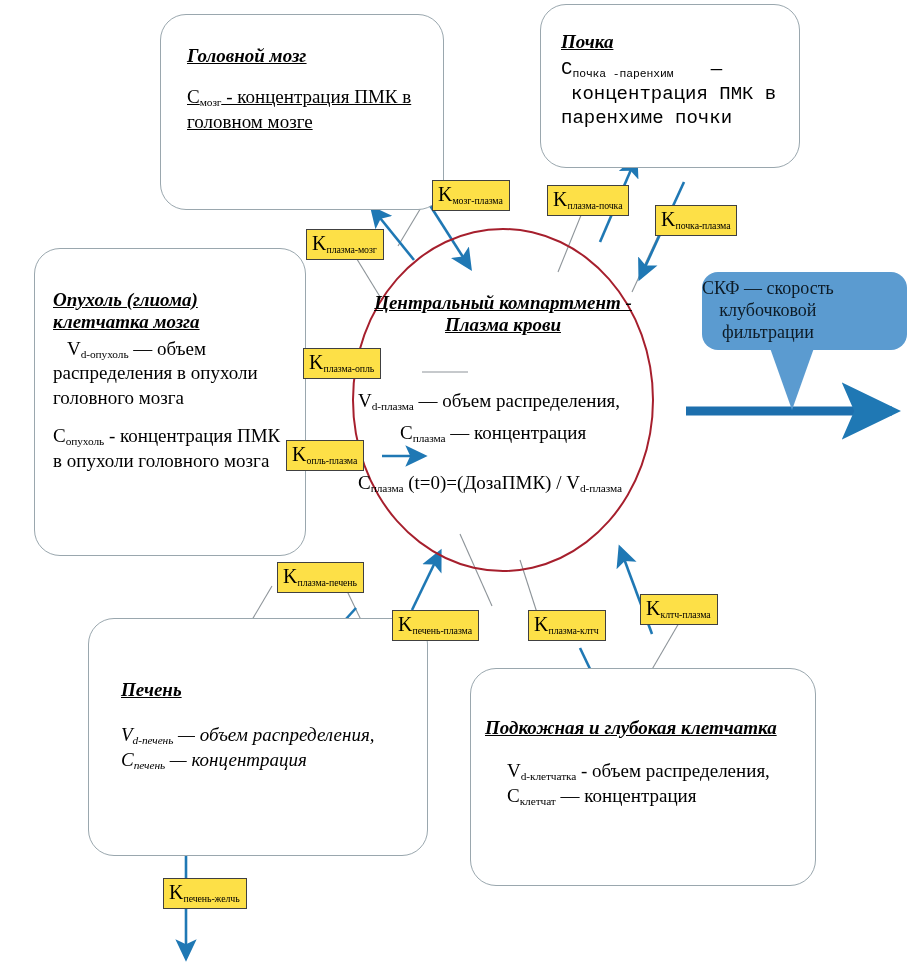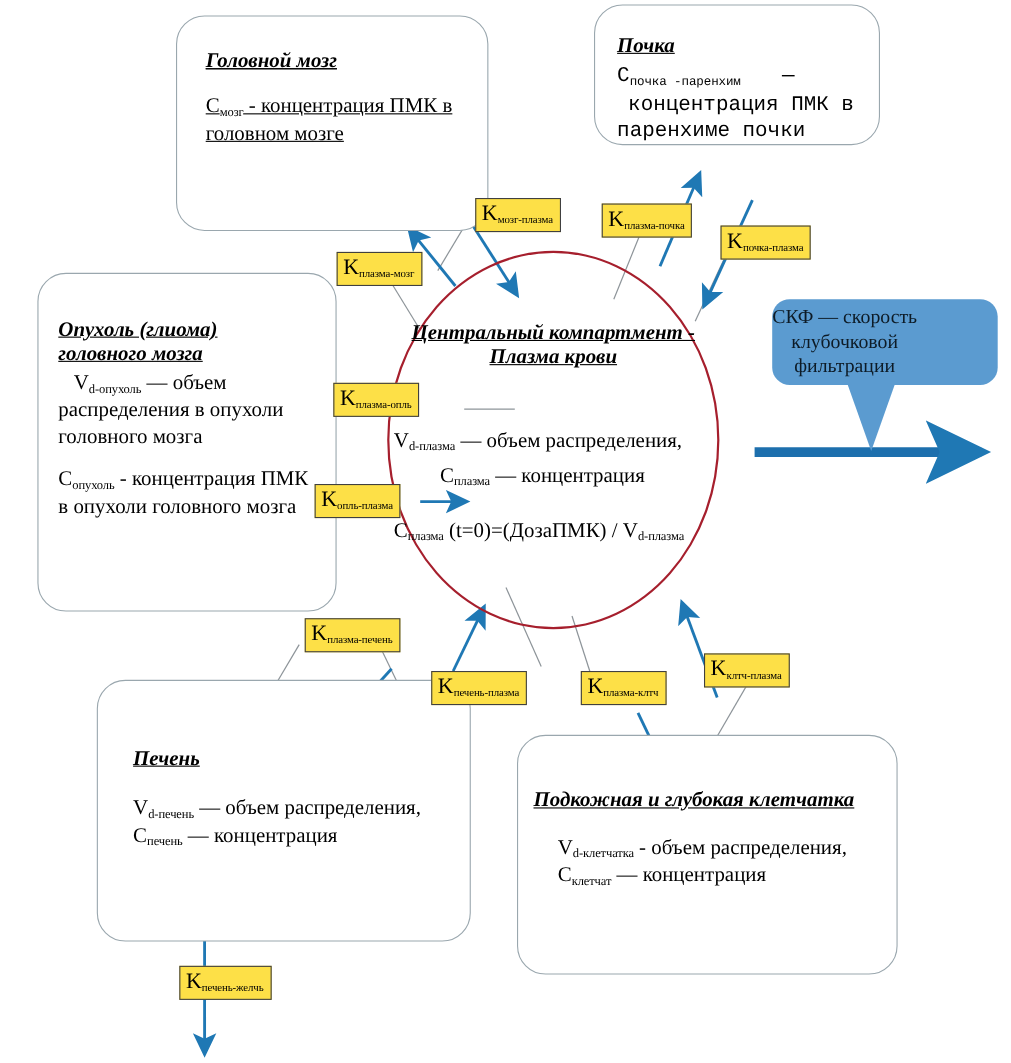--- a/index.html
+++ b/index.html
@@ -178,43 +178,43 @@
     <span>C</span><sub>плазма</sub><span> (t=0)=(ДозаПМК) / V</span><sub>d-плазма</sub>
   </div>
 
   <div class="organ" style="left:160px;top:14px;width:284px;height:196px;padding:30px 22px 0 26px;text-decoration:underline;">
     <span class="ttl">Головной мозг</span>
     <span class="body" style="margin-top:18px;">
       <span>C</span><sub>мозг</sub><span> - концентрация ПМК в головном мозге</span>
     </span>
   </div>
 
-  <div class="organ" style="left:540px;top:4px;width:260px;height:128px;padding:26px 18px 0 20px;">
+  <div class="organ" style="left:540px;top:4px;width:260px;height:164px;padding:26px 18px 0 20px;">
     <span class="ttl">Почка</span>
     <span class="body" style="margin-top:4px;font-family:Liberation Mono, monospace;">
       <span>C</span><sub>почка -паренхим</sub>
       <span style="margin-left:26px;">—</span><br>
       <span style="margin-left:10px;">концентрация ПМК в паренхиме почки</span>
     </span>
   </div>
 
   <div class="organ" style="left:34px;top:248px;width:272px;height:308px;padding:40px 14px 0 18px;">
     <span class="ttl">Опухоль (глиома)</span>
-    <span class="ttl">головного мозга</span>
+    <span class="ttl">клетчатка мозга</span>
     <span class="body" style="margin-top:4px;">
       <span style="margin-left:14px;">V</span><sub>d-опухоль</sub><span> — объем распределения в опухоли головного мозга</span>
     </span>
     <span class="body" style="margin-top:14px;">
       <span>C</span><sub>опухоль</sub><span> - концентрация ПМК в опухоли головного мозга</span>
     </span>
   </div>
 
   <div class="organ" style="left:88px;top:618px;width:340px;height:238px;padding:60px 20px 0 32px;">
     <span class="ttl">Печень</span>
-    <span class="body" style="margin-top:22px;">
+    <span class="body" style="margin-top:22px;font-style:italic;">
       <span>V</span><sub>d-печень</sub><span> — объем распределения,</span><br>
       <span>C</span><sub>печень</sub><span> — концентрация</span>
     </span>
   </div>
 
   <div class="organ" style="left:470px;top:668px;width:346px;height:218px;padding:48px 12px 0 14px;">
     <span class="ttl">Подкожная и глубокая клетчатка</span>
     <span class="body" style="margin-top:20px;">
       <span style="margin-left:22px;">V</span><sub>d-клетчатка</sub><span> - объем распределения,</span><br>
       <span style="margin-left:22px;">C</span><sub>клетчат</sub><span> — концентрация</span>

